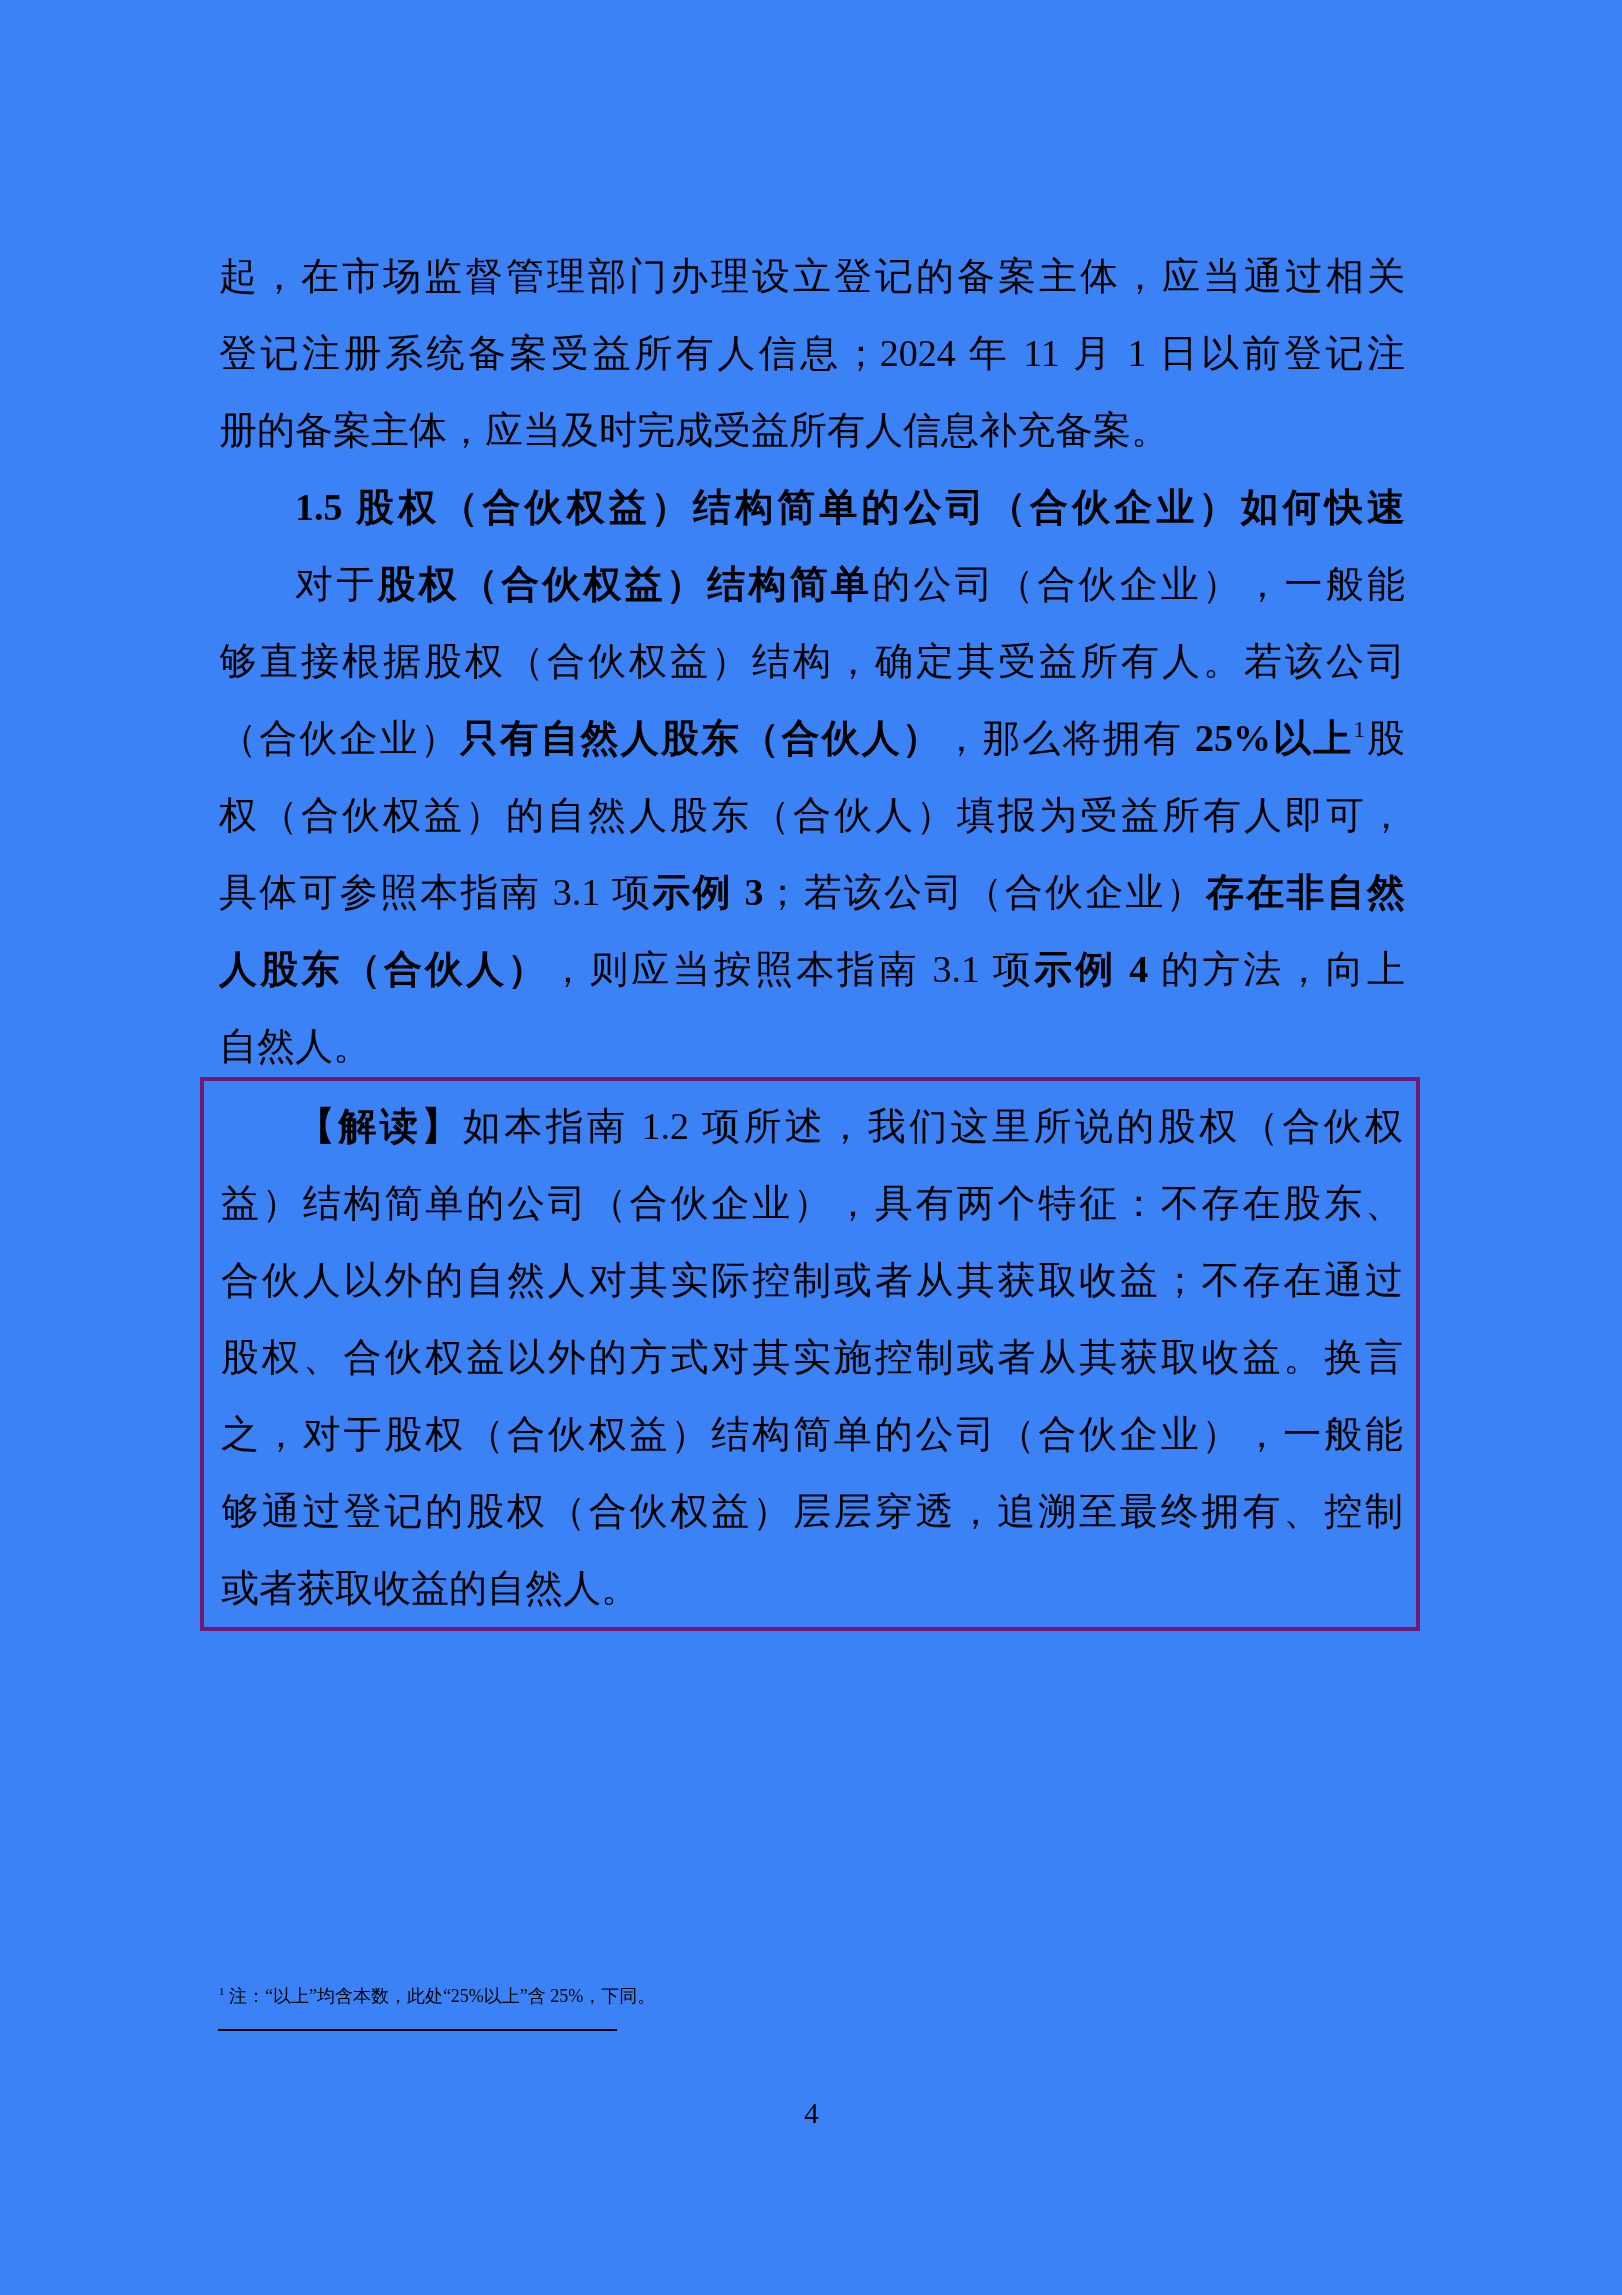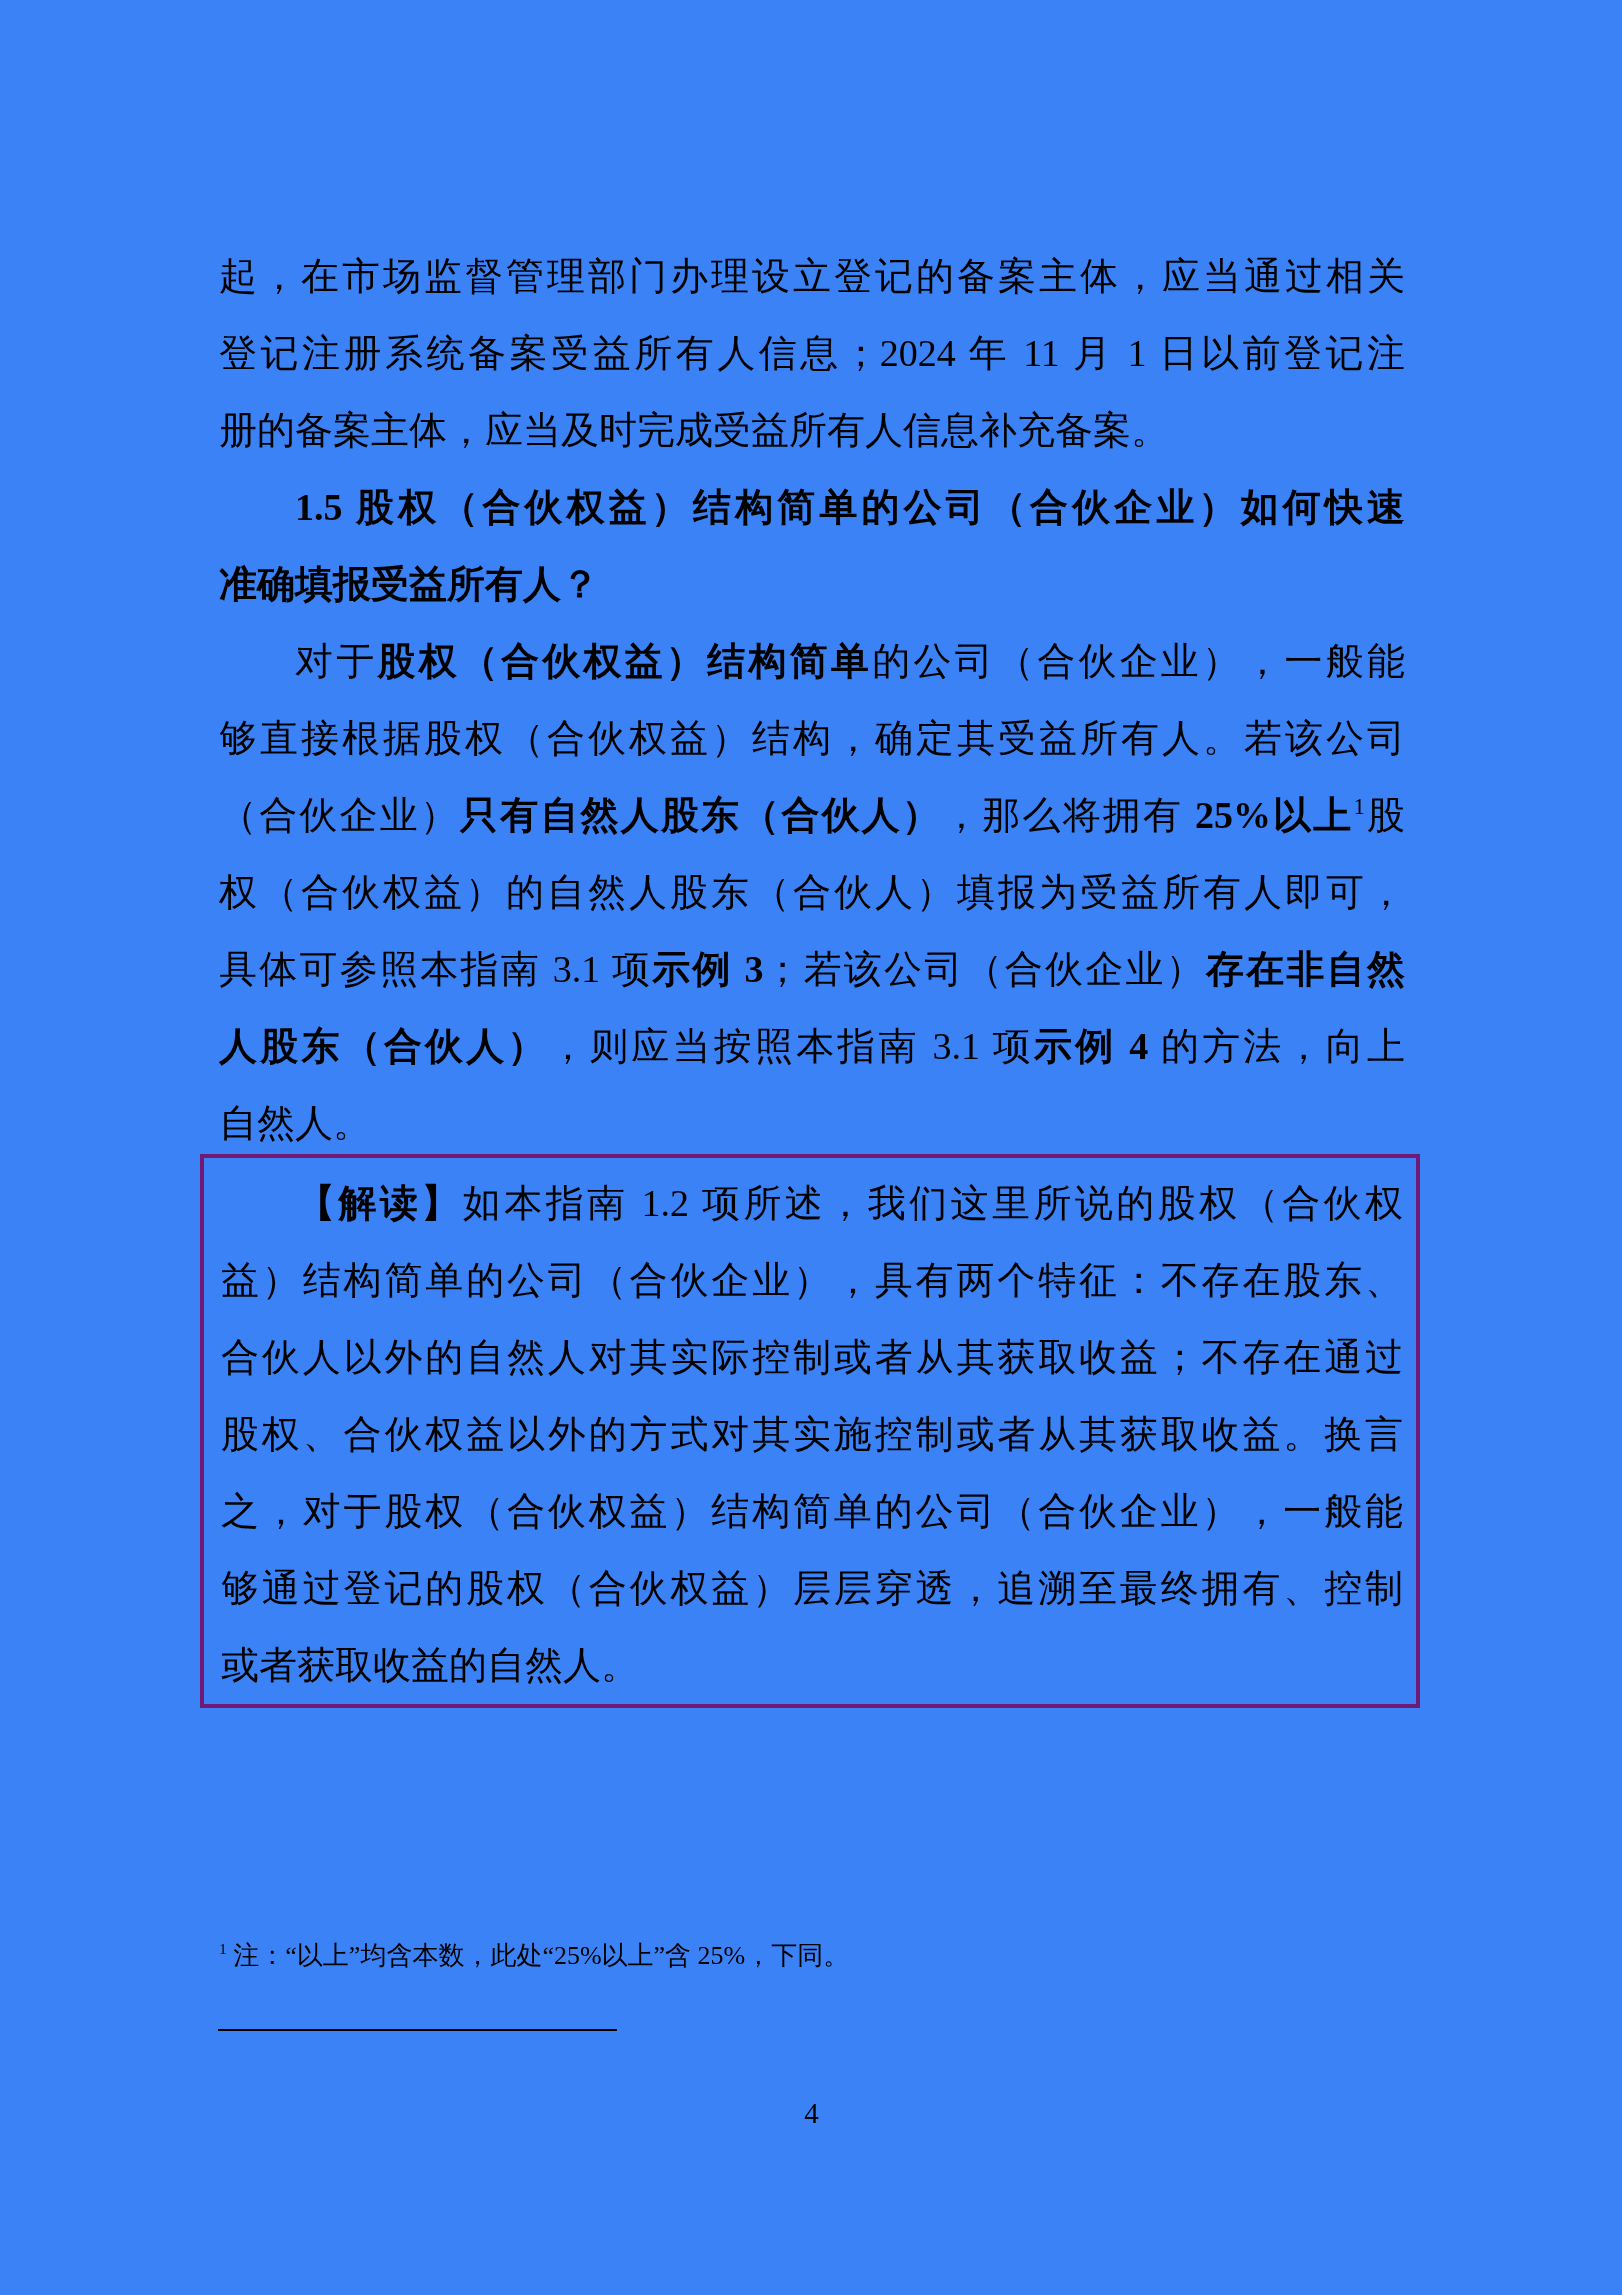--- a/index.html
+++ b/index.html
@@ -48,23 +48,23 @@
     position: absolute;
     left: 218px;
     top: 2029px;
     width: 399px;
     height: 0;
     border-top: 2px solid #000000;
   }
   .footnote {
     position: absolute;
     left: 219px;
-    top: 1935px;
+    top: 1976px;
     width: 1186px;
-    font-size: 26px;
+    font-size: 18px;
     line-height: 41px;
     text-align: left;
   }
   .page-number {
     position: absolute;
     left: 0;
     right: 0;
     top: 2094px;
     text-align: center;
     font-size: 29px;
@@ -73,21 +73,20 @@
 </style>
 </head>
 <body>
 
 <div class="page">
   <div class="body-text">
       <div class="line justify"><span>起，在市场监督管理部门办理设立登记的备案主体，应当通过相关</span></div>
       <div class="line justify"><span>登记注册系统备案受益所有人信息；2024 年 11 月 1 日以前登记注</span></div>
       <div class="line left"><span>册的备案主体，应当及时完成受益所有人信息补充备案。</span></div>
       <div class="line justify indent"><b>1.5 股权（合伙权益）结构简单的公司（合伙企业）如何快速</b></div>
-      <div class="line left"><b>准确填报受益所有人？</b></div>
       <div class="line justify indent"><span>对于</span><b>股权（合伙权益）结构简单</b><span>的公司（合伙企业），一般能</span></div>
       <div class="line justify"><span>够直接根据股权（合伙权益）结构，确定其受益所有人。若该公司</span></div>
       <div class="line justify"><span>（合伙企业）</span><b>只有自然人股东（合伙人）</b><span>，那么将拥有 </span><b>25%以上</b><sup>1</sup><span>股</span></div>
       <div class="line justify"><span>权（合伙权益）的自然人股东（合伙人）填报为受益所有人即可，</span></div>
       <div class="line justify"><span>具体可参照本指南 3.1 项</span><b>示例 3</b><span>；若该公司（合伙企业）</span><b>存在非自然</b></div>
       <div class="line justify"><b>人股东（合伙人）</b><span>，则应当按照本指南 3.1 项</span><b>示例 4</b><span> 的方法，向上</span></div>
       <div class="line left"><span>自然人。</span></div>
       <div class="interp-box">
         <div class="line justify indent"><b>【解读】</b><span>如本指南 1.2 项所述，我们这里所说的股权（合伙权</span></div>
         <div class="line justify"><span>益）结构简单的公司（合伙企业），具有两个特征：不存在股东、</span></div>

